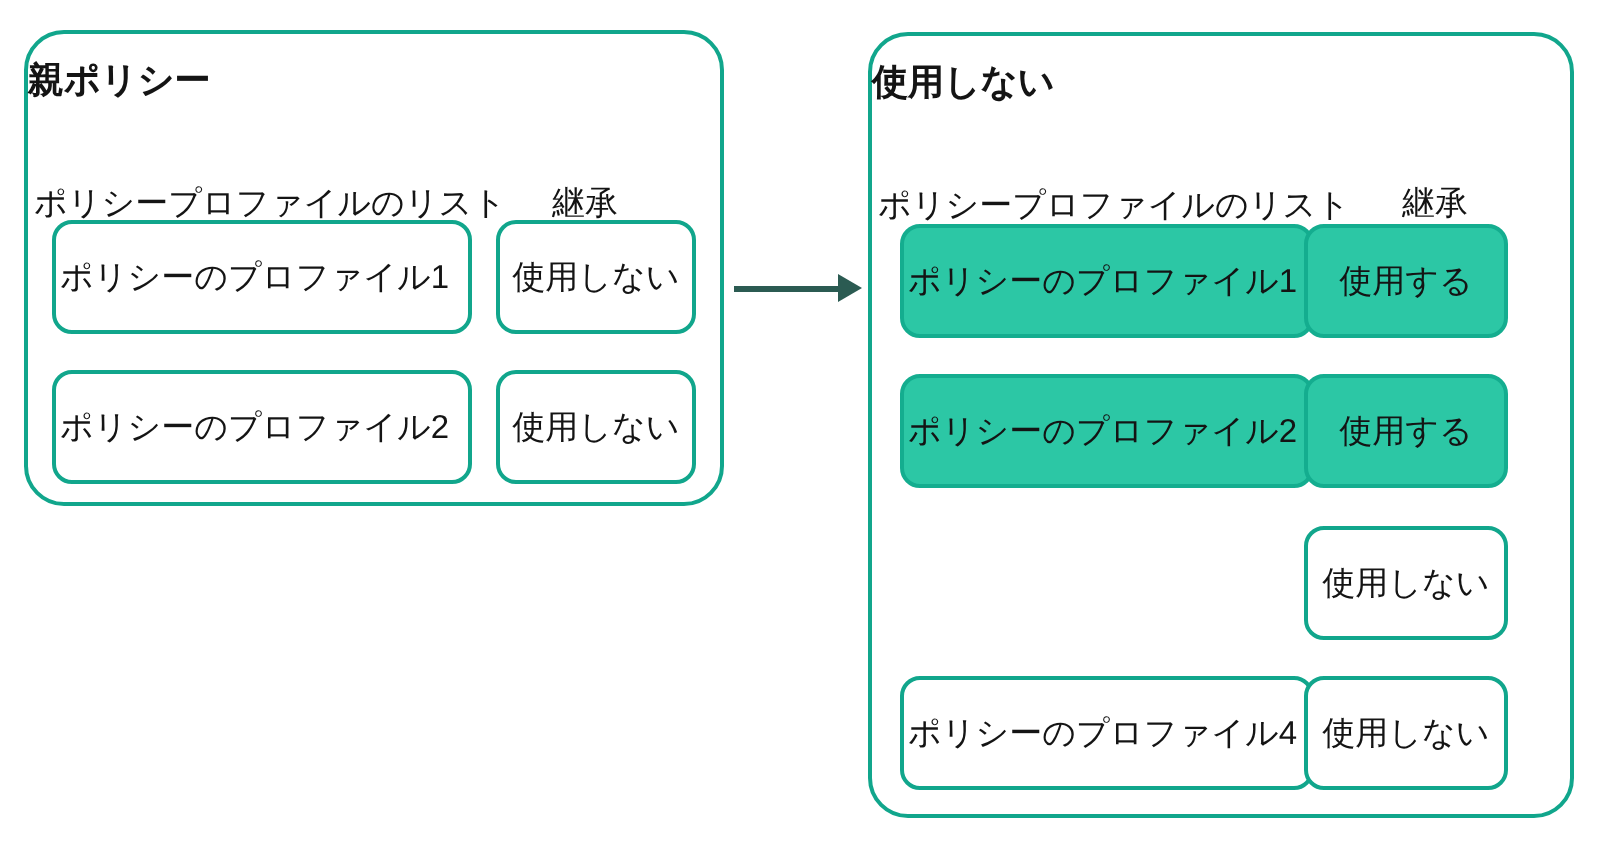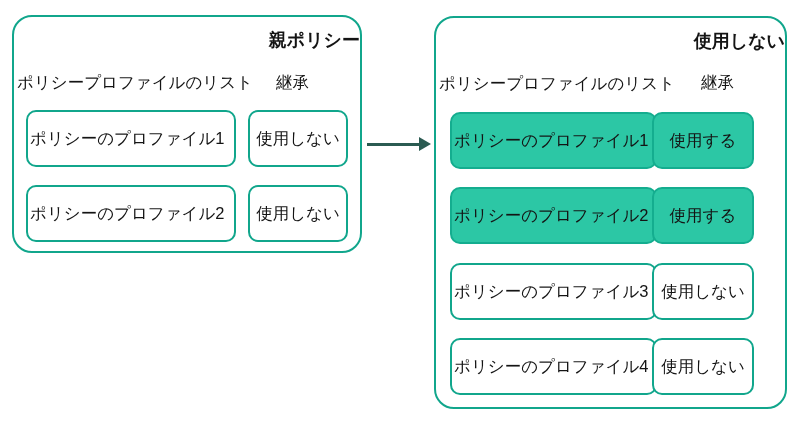--- a/index.html
+++ b/index.html
@@ -17,24 +17,24 @@
     overflow:hidden;
   }
   .pbox{
     position:absolute;background:#ffffff;
     border:2px solid var(--accent);border-radius:20px;
   }
   .pbox.parent{left:12px;top:15px;width:350px;height:238px;}
   .pbox.child{left:434px;top:16px;width:353px;height:393px;}
   .pbox-title{
     position:absolute;top:11px;left:0;width:100%;
-    text-align:right;font-size:18px;font-weight:bold;white-space:nowrap;
+    text-align:left;font-size:18px;font-weight:bold;white-space:nowrap;
   }
   .col-label{
-    position:absolute;font-size:16.5px;white-space:nowrap;
+    position:absolute;font-size:16.5px;white-space:nowrap;margin-top:19px;
   }
   .list-label{left:3px;top:55px;}
   .inherit-label.parent-pos{left:262px;top:55px;}
   .inherit-label.child-pos{left:265px;top:54px;}
   .chip{
     position:absolute;height:57px;
     border:2px solid var(--accent);border-radius:10px;background:#ffffff;
     display:flex;align-items:center;font-size:16.5px;white-space:nowrap;
   }
   .chip.profile{justify-content:flex-start;padding:0 2px;}
@@ -88,20 +88,19 @@
     <div class="pbox-title">使用しない</div>
     <div class="col-label list-label">ポリシープロファイルのリスト</div>
     <div class="col-label inherit-label child-pos">継承</div>
 
     <div class="chip profile filled row-0">ポリシーのプロファイル1</div>
     <div class="chip value filled row-0">使用する</div>
 
     <div class="chip profile filled row-1">ポリシーのプロファイル2</div>
     <div class="chip value filled row-1">使用する</div>
 
-    <div class="chip profile row-2">ポリシーのプロファイル3</div>
     <div class="chip value row-2">使用しない</div>
 
     <div class="chip profile row-3">ポリシーのプロファイル4</div>
     <div class="chip value row-3">使用しない</div>
   </div>
 
 </div>
 
 </body></html>

